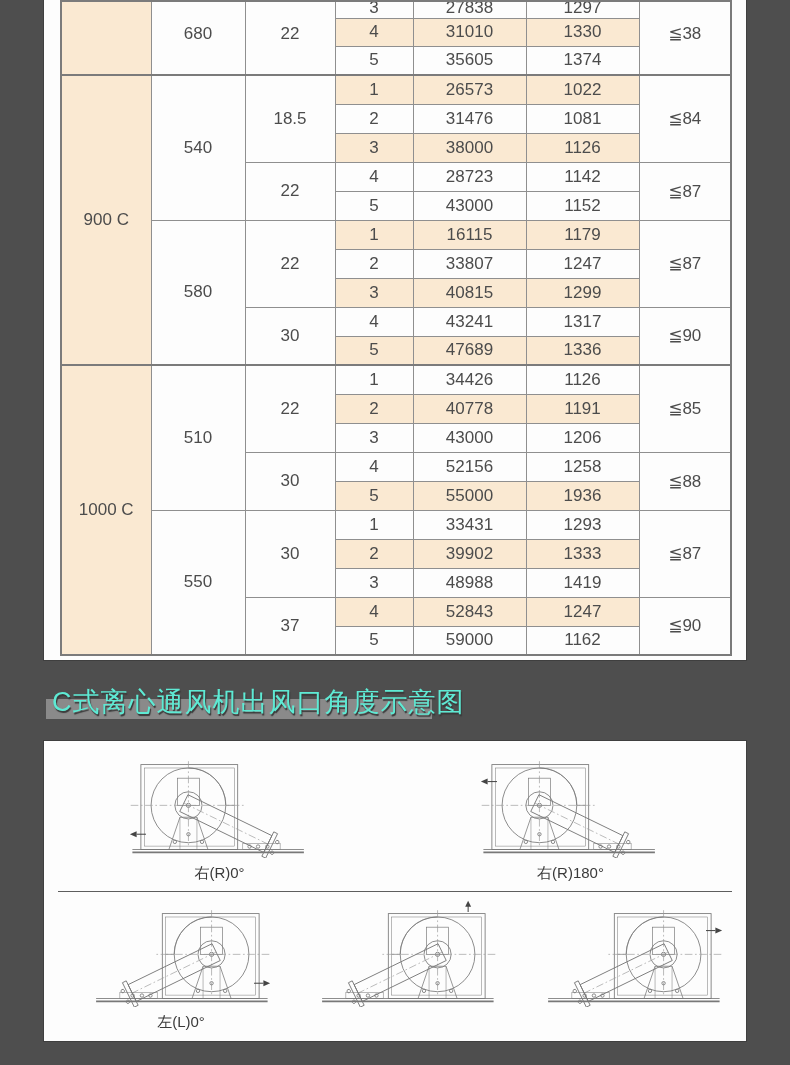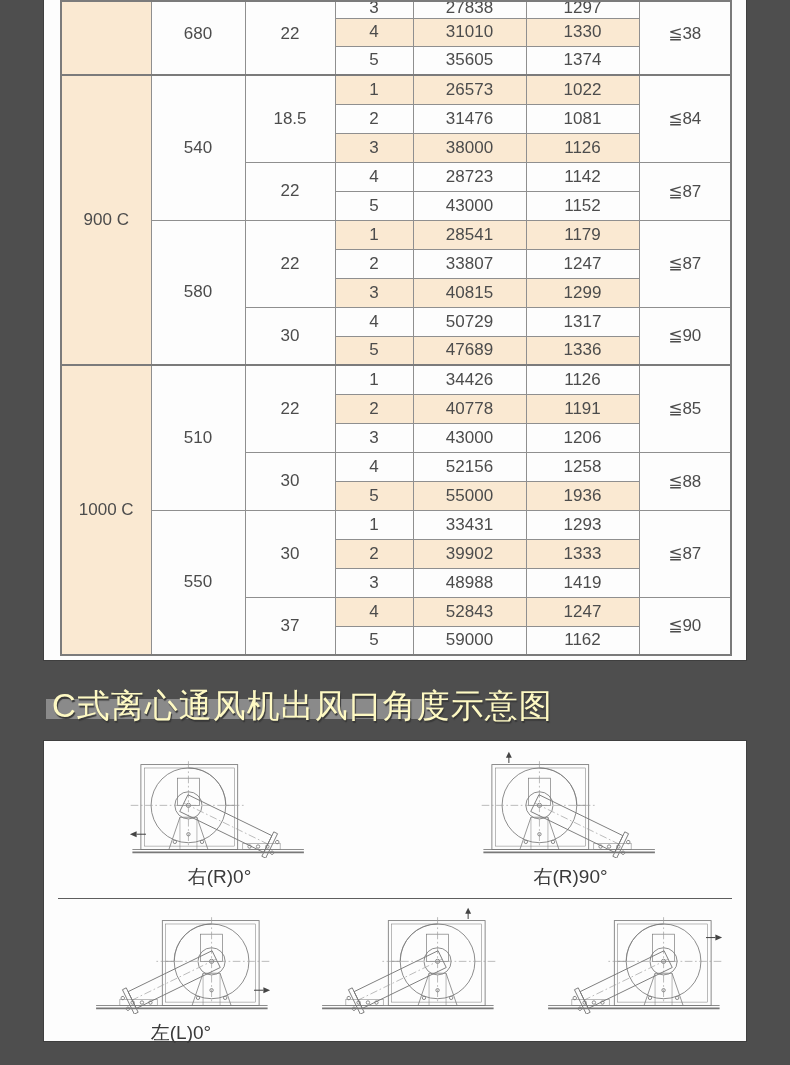--- a/index.html
+++ b/index.html
@@ -34,30 +34,30 @@
   .pull9{display:block;margin-top:-9px;line-height:17px;text-align:center;}
   .pull4{display:block;margin-top:-4px;line-height:18px;}
 
   
   .heading-band{
     position:absolute;left:46px;top:699px;
     width:386px;height:20px;background:#8a8a8a;
   }
   .section-heading{
     position:absolute;left:52px;top:684px;
-    font-size:33px;letter-spacing:1px;color:#fef9c3;
+    font-size:27px;letter-spacing:1px;color:#5eead4;
     text-shadow:1px 2px 1px #383838;
     white-space:nowrap;
   }
 
   
   .fan-row{display:flex;justify-content:space-around;margin-top:10px;}
   .fan-cell{width:33.3%;text-align:center;}
   .fan-cell svg{display:inline-block;}
-  .fan-label{margin-top:2px;font-size:19px;color:#3a3a3a;}
+  .fan-label{margin-top:2px;font-size:15px;color:#3a3a3a;}
   .fan-divider{margin:8px 14px 0 14px;border-top:1px solid #5e5e5e;height:0;}
   .row2{margin-top:8px;padding-left:24px;}
 </style>
 </head>
 <body>
 
 <svg width="0" height="0" style="position:absolute" aria-hidden="true">
   <defs>
     <g id="fan" fill="none" stroke="#787878" stroke-width="1">
       <line x1="4" y1="106" x2="206" y2="106"></line>
@@ -177,38 +177,38 @@
     </tr>
     <tr class="h29">
       <td>5</td>
       <td>43000</td>
       <td>1152</td>
     </tr>
     <tr class="h29">
       <td rowspan="5">580</td>
       <td rowspan="3">22</td>
       <td class="cream">1</td>
-      <td class="cream">28541</td>
+      <td class="cream">16115</td>
       <td class="cream">1179</td>
       <td rowspan="3">≦87</td>
     </tr>
     <tr class="h29">
       <td>2</td>
       <td>33807</td>
       <td>1247</td>
     </tr>
     <tr class="h29">
       <td class="cream">3</td>
       <td class="cream">40815</td>
       <td class="cream">1299</td>
     </tr>
     <tr class="h29">
       <td rowspan="2">30</td>
       <td>4</td>
-      <td>50729</td>
+      <td>43241</td>
       <td>1317</td>
       <td rowspan="2">≦90</td>
     </tr>
     <tr class="h29">
       <td class="cream">5</td>
       <td class="cream">47689</td>
       <td class="cream">1336</td>
     </tr>
 
     <tr class="h29 gsep">
@@ -284,23 +284,23 @@
     <div class="fan-cell">
       <svg viewBox="0 -10 212 126" width="180" height="107">
         <use href="#fan" xlink:href="#fan"></use>
           <use href="#arr0" xlink:href="#arr0"></use>
       </svg>
       <div class="fan-label">右(R)0°</div>
     </div>
     <div class="fan-cell">
       <svg viewBox="0 -10 212 126" width="180" height="107">
         <use href="#fan" xlink:href="#fan"></use>
-          <use href="#arr90" xlink:href="#arr90"></use>
-      </svg>
-      <div class="fan-label">右(R)90°</div>
+          <use href="#arr180" xlink:href="#arr180"></use>
+      </svg>
+      <div class="fan-label">右(R)180°</div>
     </div>
   </div>
 
   <div class="fan-divider"></div>
 
   <div class="fan-row row2">
     <div class="fan-cell">
       <svg viewBox="0 -10 212 126" width="180" height="107">
         <g transform="translate(212 0) scale(-1 1)">
             <use href="#fan" xlink:href="#fan"></use>

